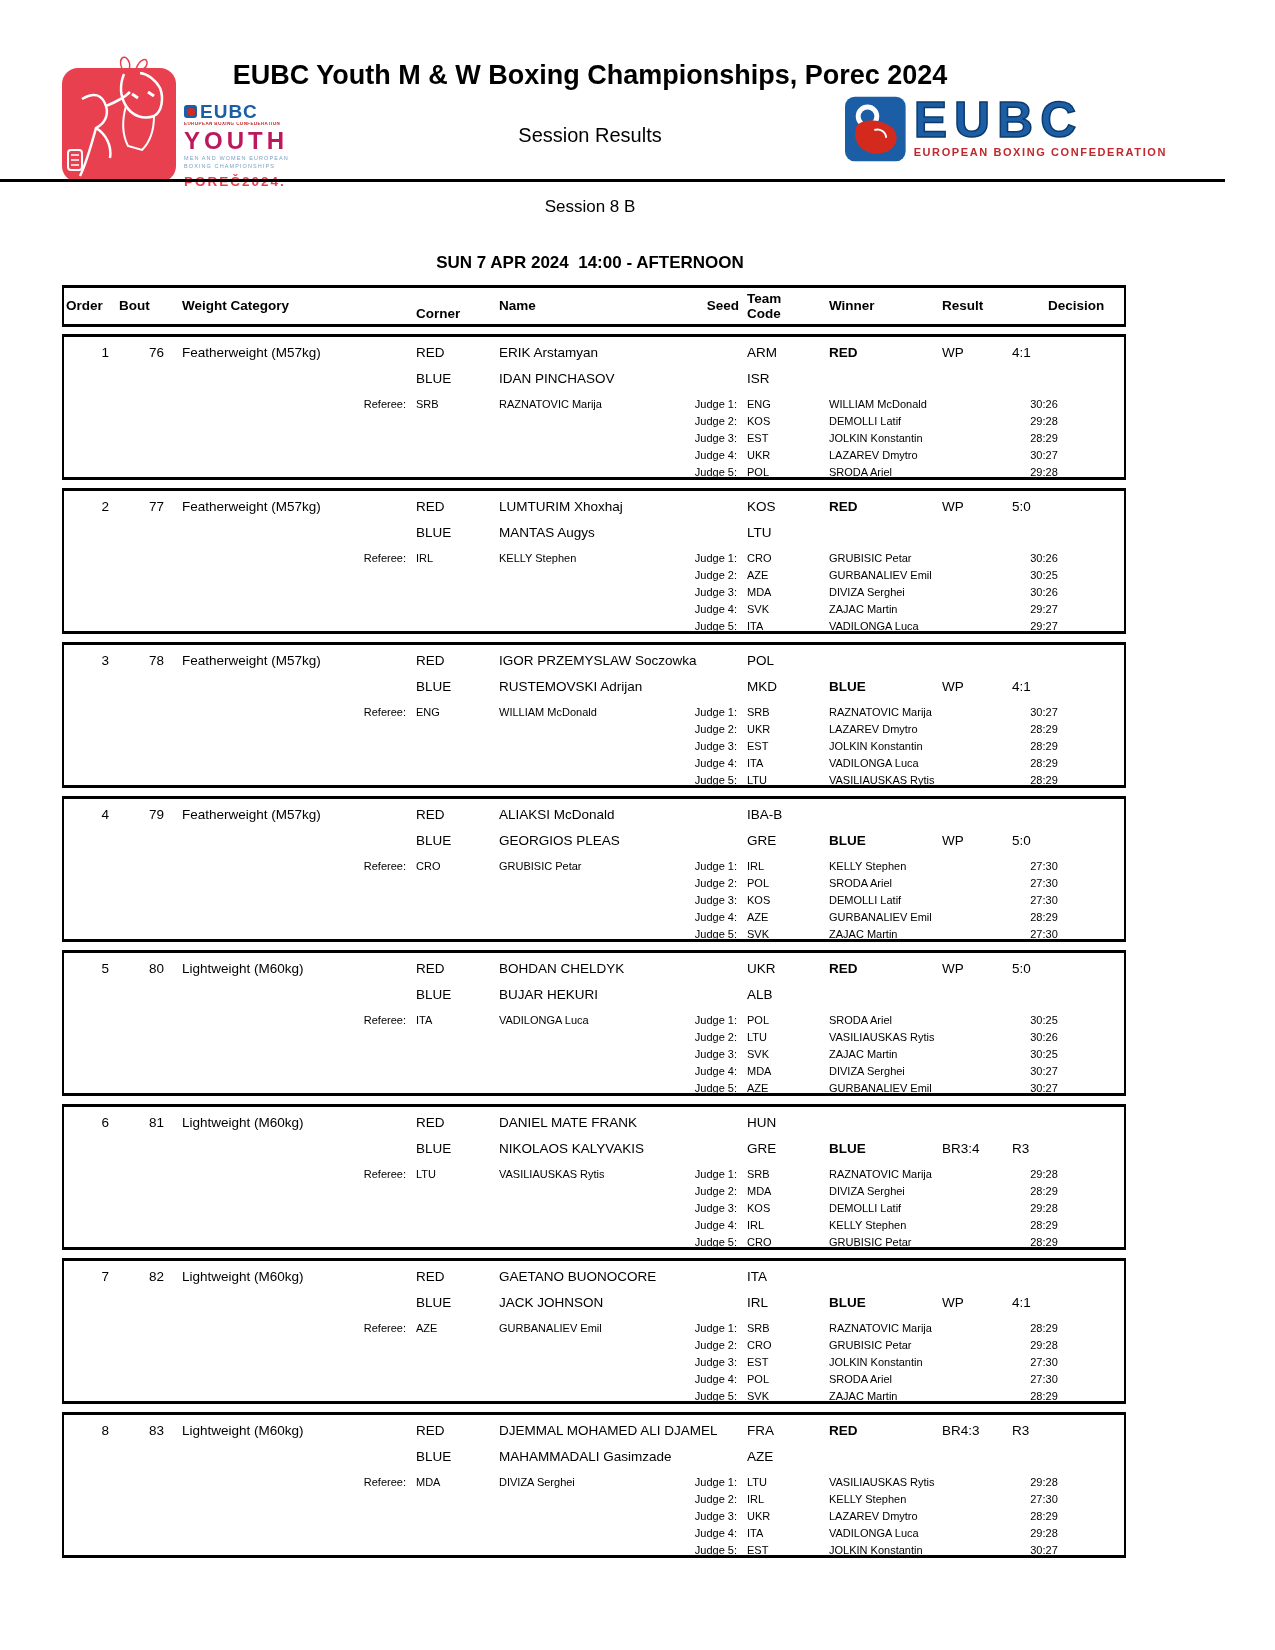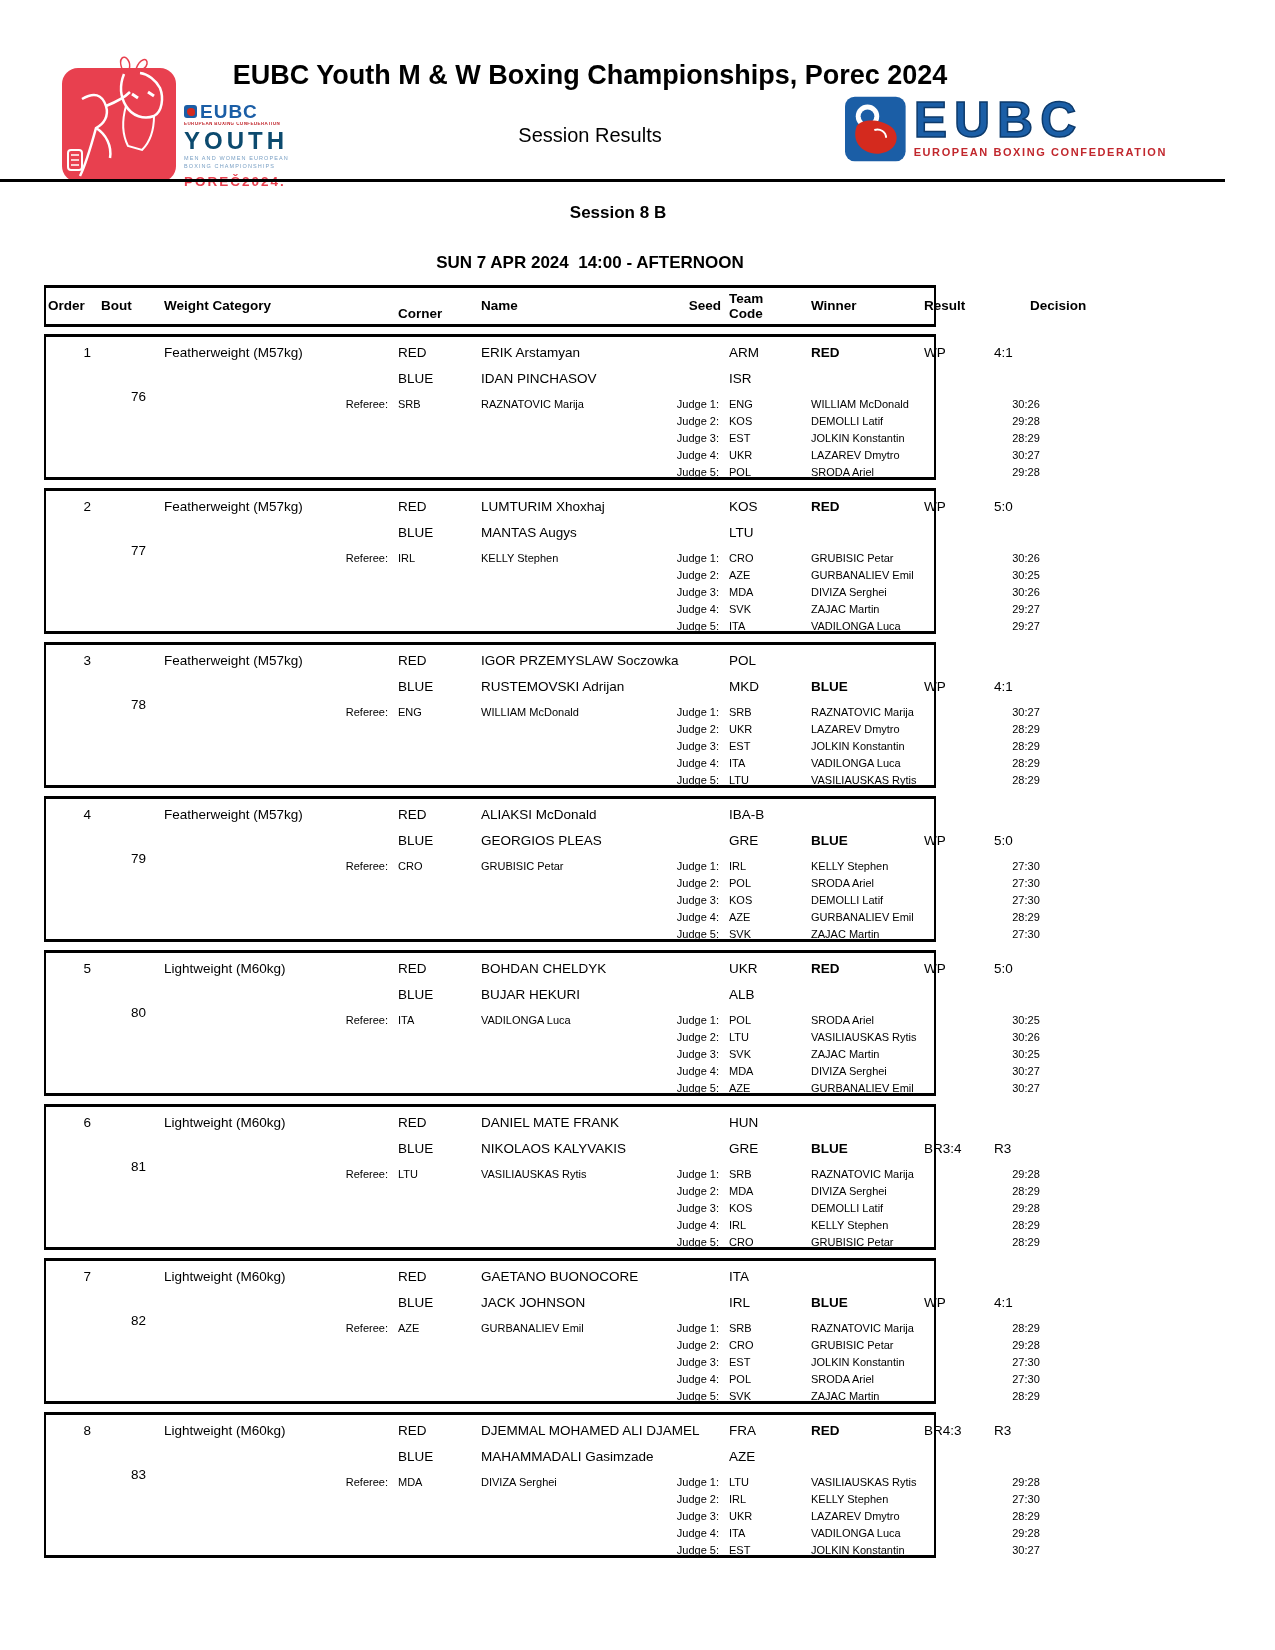--- a/index.html
+++ b/index.html
@@ -6,54 +6,54 @@
   .doc{
     position:relative; width:1275px; height:1650px; background:#ffffff;
     font-family:"Liberation Sans", sans-serif; color:#000; overflow:hidden;
     margin:0 auto;
   }
   .abs{position:absolute;}
   .centerband{left:0; width:1180px; text-align:center;}
   .page-title{top:60px; font-size:27px; font-weight:bold;}
   .page-subtitle{top:124px; font-size:20px; font-weight:normal;}
   .rule{top:179px; left:0; width:1225px; height:3px; background:#000;}
-  .session-name{top:203px; font-size:17px; font-weight:bold;padding-left:28px;}
+  .session-name{top:197px; font-size:17px; font-weight:normal;}
   .session-datetime{top:253px; font-size:17px; font-weight:bold; white-space:pre;}
 
   
   .logo-left{left:62px; top:54px; width:250px; height:126px;}
   .logo-left svg{position:absolute; left:0; top:0;}
   .ll-text{position:absolute; left:122px; top:48px; width:130px; line-height:1;}
   .ll-eubc-row{display:flex; align-items:center; gap:3px;}
   .ll-glove{width:13px; height:13px; background:#1b5ea6; border-radius:3px; position:relative;}
   .ll-glove:after{content:""; position:absolute; left:3px; top:3px; width:8px; height:8px; background:#d42a1e; border-radius:50% 50% 40% 60%;}
   .ll-eubc{font-size:19px; font-weight:bold; color:#1b5ea6; letter-spacing:1px;}
   .ll-eubc-caption{font-size:4.5px; color:#c1272d; font-weight:bold; letter-spacing:.4px; margin-top:1px; white-space:nowrap; overflow:hidden;}
-  .ll-youth{font-size:24px; font-weight:bold; color:#0c4a6e; letter-spacing:4px; margin-top:2px;}
+  .ll-youth{font-size:24px; font-weight:bold; color:#be185d; letter-spacing:4px; margin-top:2px;}
   .ll-small{font-size:5.5px; color:#7aa0c4; letter-spacing:1.1px; margin-top:3px; white-space:nowrap;}
   .ll-porec{font-size:13.5px; font-weight:bold; color:#e8404f; letter-spacing:2px; margin-top:5px;}
 
   
   .logo-right{left:845px; top:96px; width:322px; height:72px; display:flex; align-items:flex-start; gap:8px;}
   .rl-text{display:flex; flex-direction:column;}
   .rl-eubc{font-size:50px; line-height:48px; font-weight:bold; color:#1b5ea6; letter-spacing:7px; -webkit-text-stroke:1.5px #0d3a6b;}
   .rl-caption{font-size:11px; font-weight:bold; color:#c1272d; letter-spacing:1.6px; margin-top:2px; white-space:nowrap;}
 
   
-  .results{left:44px; top:285px; width:892px;}
+  .results{left:62px; top:285px; width:1064px;}
   .thead{position:relative; height:42px; border:2px solid #000; border-top-width:3px; border-bottom-width:3px; box-sizing:border-box; margin-bottom:7px;}
   .thead .cell{font-size:13.5px; font-weight:bold; top:10px;}
   .thead .c-teamhdr{top:3px; width:48px; line-height:15px; white-space:normal;}
   .bout-box{position:relative; height:146px; border:2px solid #000; border-top-width:3px; border-bottom-width:3px; box-sizing:border-box; margin-bottom:8px; background:#fff;}
   .cell{position:absolute; white-space:nowrap; font-size:13.5px;}
   .oc{font-size:11px;}
 
   
   .c-order{left:0; width:45px; text-align:right;}
-  .c-bout{left:52px; width:48px; text-align:right;margin-top:44px;}
+  .c-bout{left:52px; width:48px; text-align:right;}
   .c-weight{left:118px;}
   .c-corner{left:352px;}
   .c-name{left:435px;}
   .c-seedhdr{left:595px; width:80px; text-align:right;}
   .c-team{left:683px;}
   .c-winner{left:765px; font-weight:bold;}
   .c-jname{left:765px;}
   .c-result{left:878px;}
   .c-decision{left:948px;}
   .c-reflabel{left:240px; width:102px; text-align:right;}

